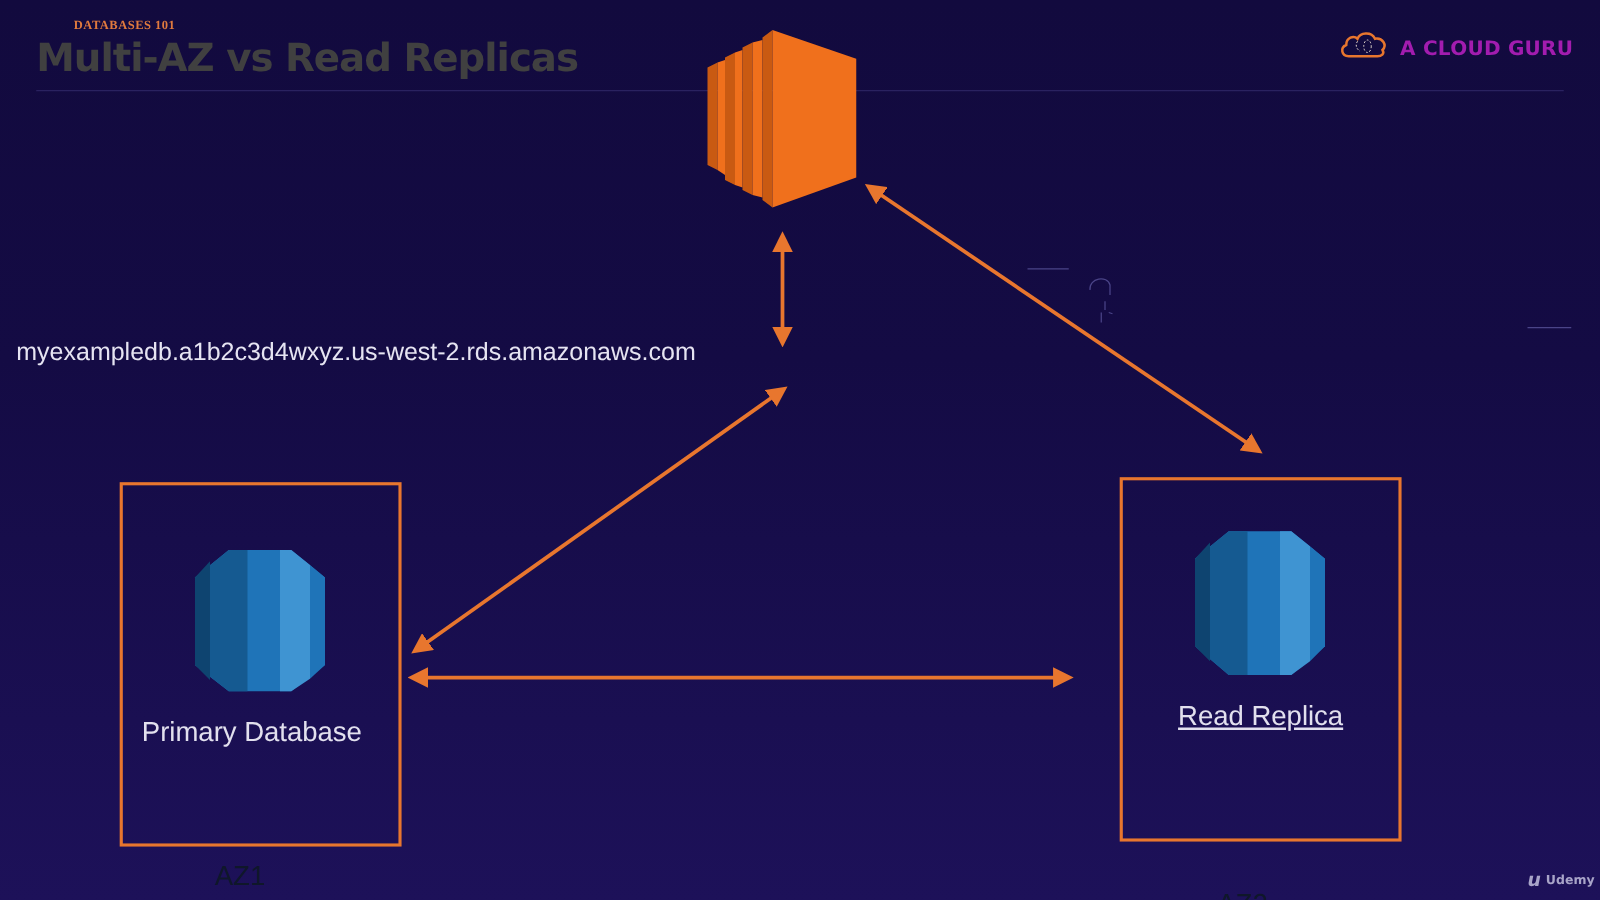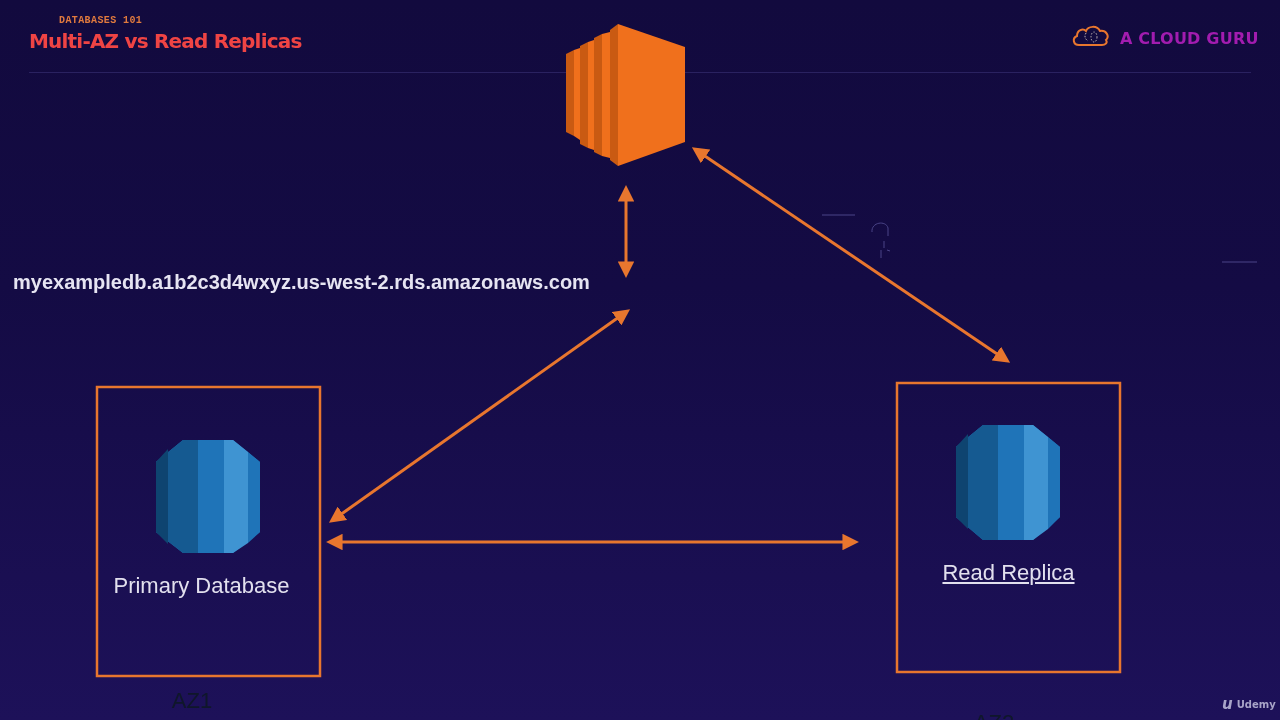--- a/index.html
+++ b/index.html
@@ -4,45 +4,44 @@
 <style>
   html, body { margin:0; padding:0; }
   body {
     width:1280px; height:720px; overflow:hidden; position:relative;
     background: linear-gradient(180deg, #120a3e 0%, #140b44 40%, #1d1159 100%);
     font-family: "Liberation Sans", sans-serif;
   }
   .kicker {
     position:absolute; left:31px; top:15px;
     font-size:10px; font-weight:bold; letter-spacing:0.4px;
-    font-family: Liberation Mono, monospace;
+    font-family: Liberation Serif, serif;
     padding-left: 28px;
   }
   .title {
     position:absolute; left:29px; top:29px;
-    font-size:20px; font-weight:bold; color:#ef4444; letter-spacing:-0.8px;
+    font-size:31px; font-weight:bold; color:#404040; letter-spacing:-0.8px;
     font-family: "DejaVu Sans", sans-serif;
   }
   .rule {
     position:absolute; left:29px; top:72px; width:1222px; height:1px;
     background:#2a2260;
   }
   .brand {
     position:absolute; left:1070px; top:24px; display:flex; align-items:center; gap:8px;
   }
   .brand-text {
     color:#a21caf; font-weight:bold; font-size:16px; letter-spacing:0.2px;
     font-family: "DejaVu Sans", sans-serif;
   }
   svg.diagram { position:absolute; left:0; top:0; }
   .endpoint {
     position:absolute; left:13px; top:271px;
     font-size:20px; color:#e6e4f2;
     font-family: "Liberation Sans", sans-serif;
-    font-weight: bold;
   }
   .db-label {
     position:absolute; font-size:22px; color:#e2e0ee;
     font-family: "Liberation Sans", sans-serif; text-align:center;
   }
   .az-label {
     position:absolute; font-size:22px; color:#0f172a;
     font-family: "Liberation Sans", sans-serif; text-align:center;
   }
   .udemy {

